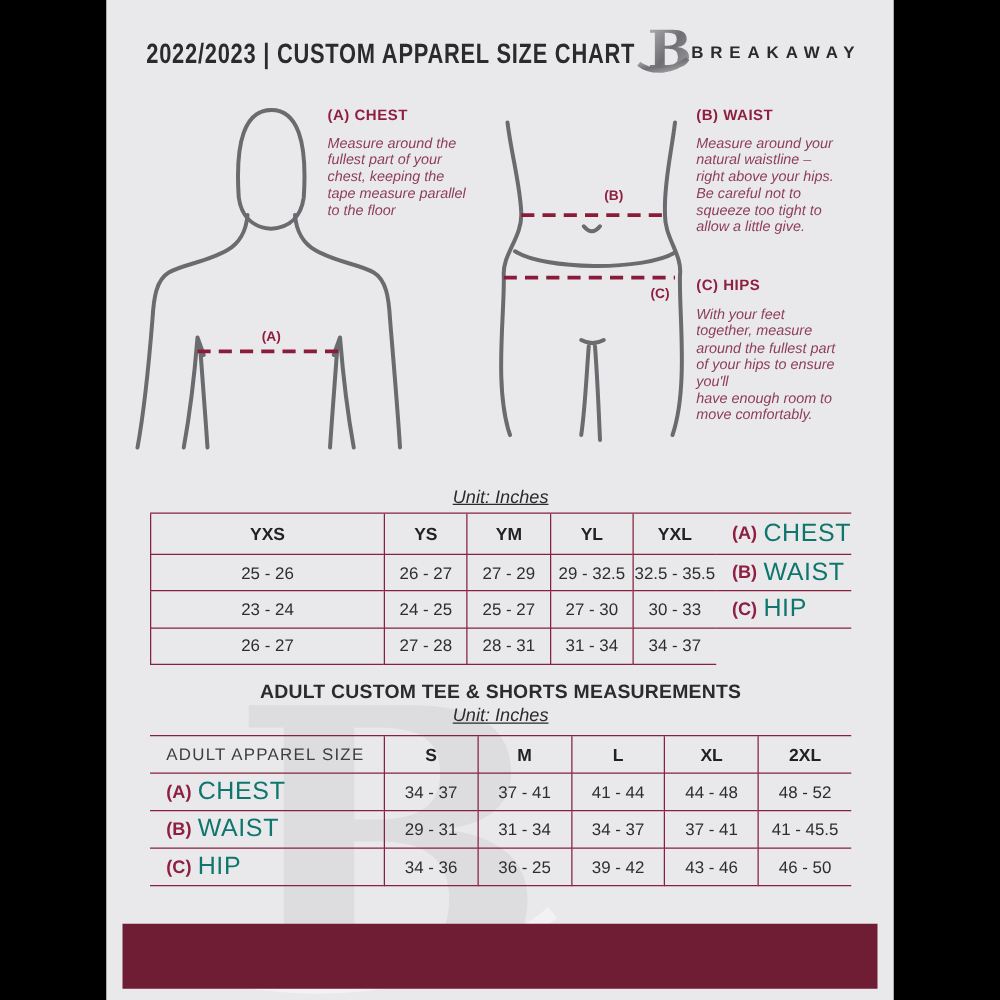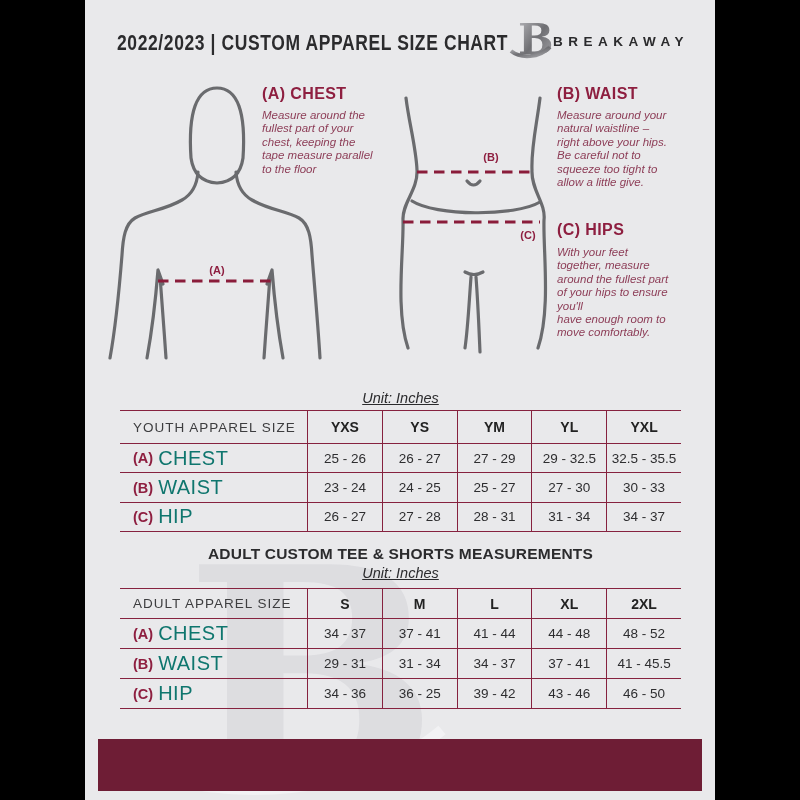--- a/index.html
+++ b/index.html
@@ -9,21 +9,21 @@
   .abs{position:absolute;}
   
   .watermark{z-index:0;pointer-events:none;}
   .content{z-index:1;}
   
   .hdr-title{left:32px;top:30px;font-size:17.5px;font-weight:700;color:var(--text-dark,#2b2b2d);
     letter-spacing:.6px;transform:scaleY(1.28);transform-origin:left top;white-space:nowrap;}
   .brand{left:468px;top:34px;font-size:13.5px;font-weight:700;letter-spacing:5.5px;
     color:var(--text-dark,#2b2b2d);white-space:nowrap;}
   
-  .guide-h{font-size:16px;font-weight:700;color:var(--maroon-heading,#8e1f40);letter-spacing:.4px;white-space:nowrap;}
+  .guide-h{font-size:12px;font-weight:700;color:var(--maroon-heading,#8e1f40);letter-spacing:.4px;white-space:nowrap;}
   .guide-p{font-size:11.5px;font-style:italic;color:var(--maroon-desc,#8d3d57);
     line-height:13.4px;white-space:pre-line;width:150px;}
   .marker{font-size:11px;font-weight:700;color:var(--maroon-heading,#8e1f40);
     width:40px;text-align:center;}
   svg .fig{fill:none;stroke:var(--figure-gray,#6a6b6e);stroke-width:3.2;stroke-linecap:round;}
   svg .dash{fill:none;stroke:var(--maroon-dash,#8a1c3a);stroke-width:3;stroke-dasharray:10.5 6.5;}
   
   .sec-title{left:35px;width:561px;text-align:center;font-size:15.5px;font-weight:700;
     color:var(--text-dark,#2b2b2d);letter-spacing:.2px;}
   .sec-unit{left:35px;width:561px;text-align:center;font-size:14.5px;font-style:italic;
@@ -107,21 +107,20 @@
   <div class="abs content guide-p" style="left:472px;top:246px;">With your feet
 together, measure
 around the fullest part
 of your hips to ensure
 you'll
 have enough room to
 move comfortably.</div>
 
   <div class="abs content sec-unit" style="top:390px;">Unit: Inches</div>
   <div class="abs content size-table t-youth">
-    <div class="cell lbl sizehdr">YOUTH APPAREL SIZE</div>
     <div class="cell vl colhdr">YXS</div>
     <div class="cell vl colhdr">YS</div>
     <div class="cell vl colhdr">YM</div>
     <div class="cell vl colhdr">YL</div>
     <div class="cell vl colhdr">YXL</div>
 
     <div class="cell lbl">
       <span class="rowkey">(A)</span>
       <span class="rowlbl">CHEST</span>
     </div>

